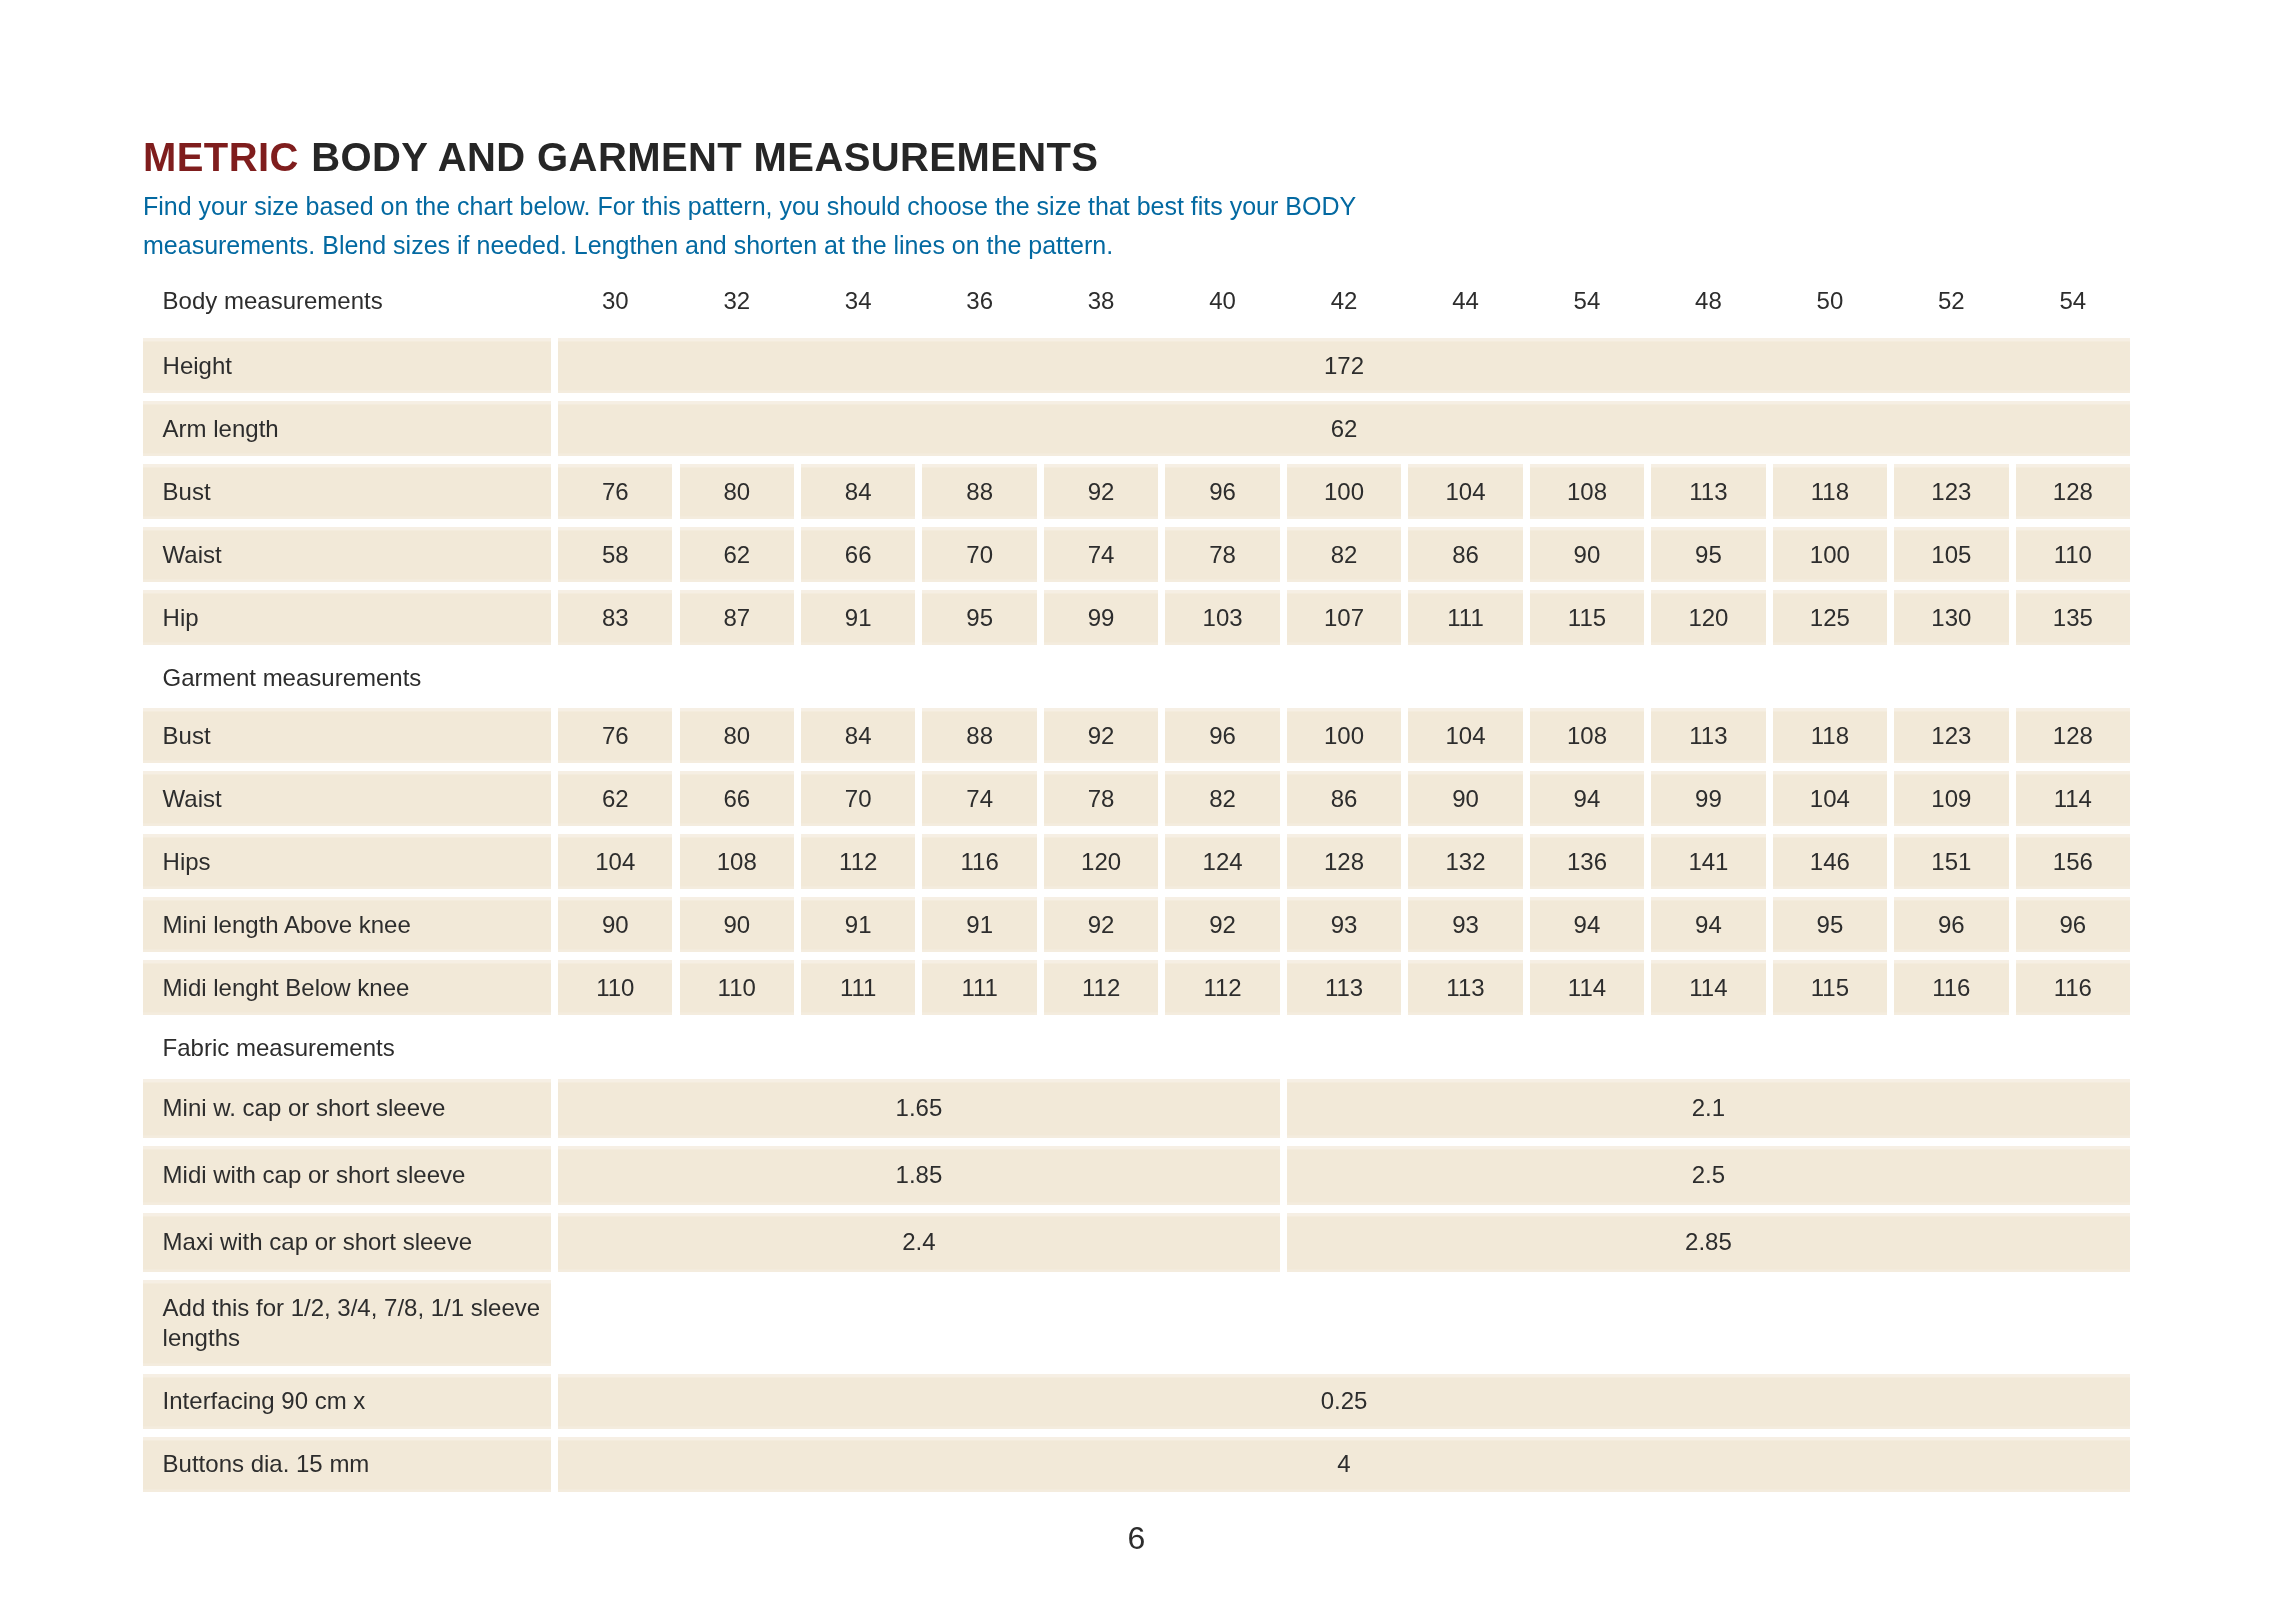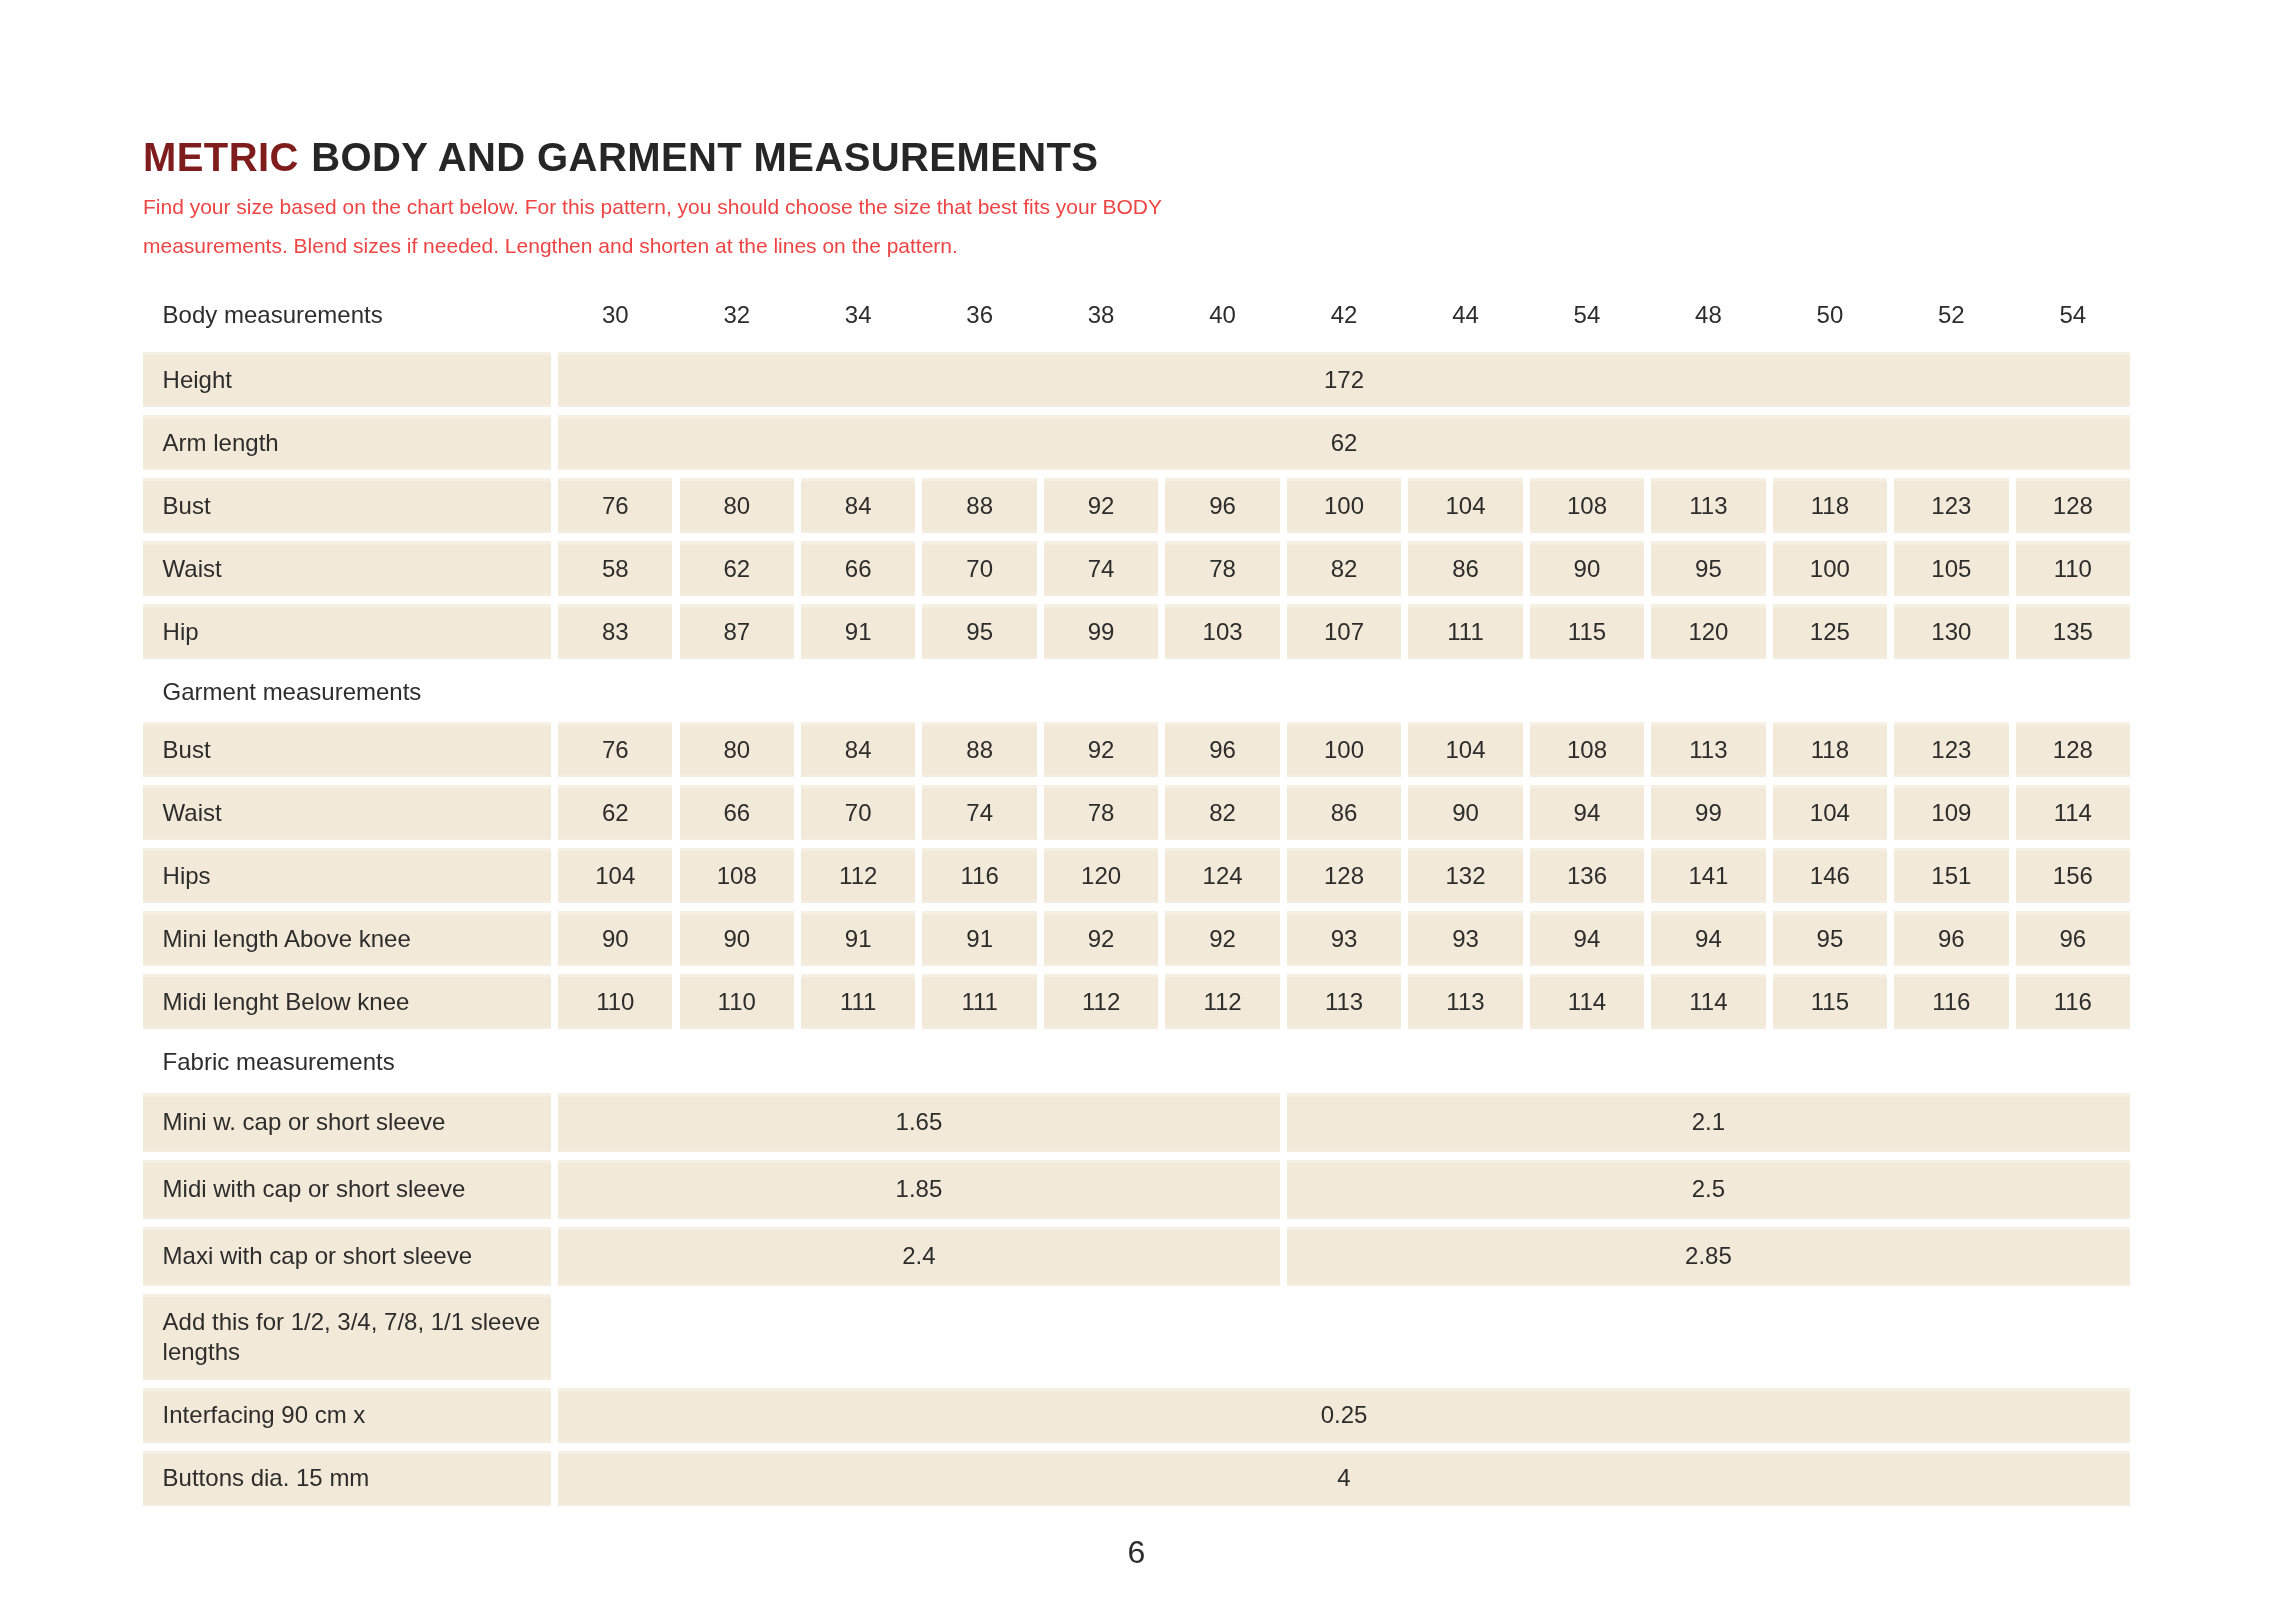--- a/index.html
+++ b/index.html
@@ -26,28 +26,28 @@
     font-weight: 700;
     letter-spacing: 0.4px;
     line-height: 46px;
     color: #262626;
     white-space: nowrap;
   }
   .title .accent { color: #7f1d1d; margin-right: 12.5px; }
 
   .subtitle {
     margin-top: 7.1px;
-    font-size: 21px;
+    font-size: 25px;
     line-height: 39px;
     font-weight: 400;
-    color: #ef4444;
+    color: #0369a1;
   }
 
   
-  .mtable { margin-top: 30px; }
+  .mtable { margin-top: 16px; }
 
   .trow {
     display: grid;
     grid-template-columns: 408px repeat(13, 1fr);
     column-gap: 7.1px;
     margin-bottom: 8px;
   }
 
   .trow .cell {
     background: #f2e9d8;

